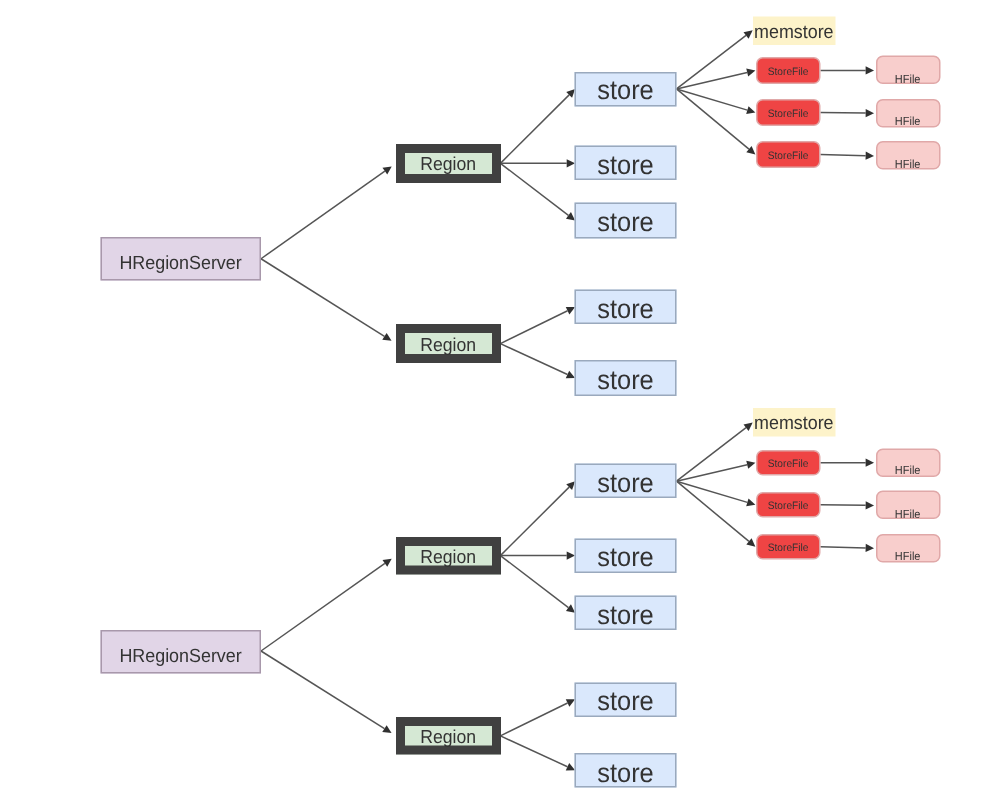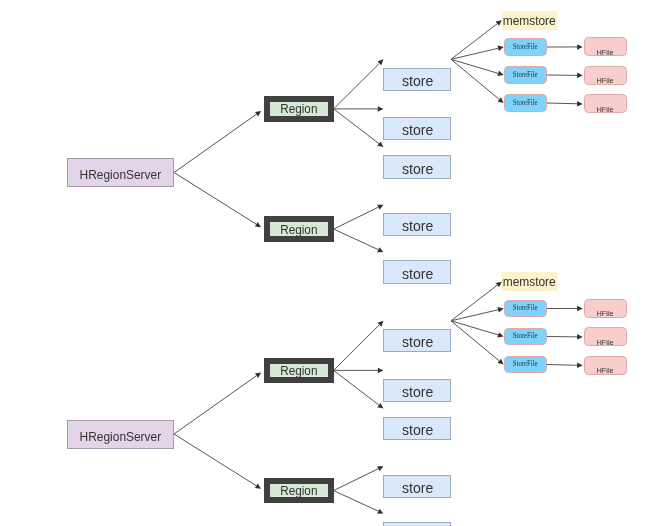--- a/index.html
+++ b/index.html
@@ -11,24 +11,24 @@
   svg.edges{position:absolute;left:0;top:0;width:672px;height:526px;}
   svg.edges line{stroke:#555555;stroke-width:1;shape-rendering:geometricPrecision;}
   svg.edges path{fill:#303030;stroke:none;}
   .node{position:absolute;box-sizing:border-box;display:flex;align-items:center;
         justify-content:center;color:#333333;white-space:nowrap;line-height:1;
         filter:opacity(1);}
   .node > .lbl{display:inline-block;transform-origin:center center;
                transform:scaleX(0.94);}
   .n-server{background:#e1d5e7;border:1px solid #a898ab;font-size:12.7px;padding-top:6px;}
   .n-region{background:#d5e8d4;border:6px solid #404040;font-size:12.5px;padding-top:1.6px;}
-  .n-store{background:#dae8fc;border:1px solid #9aa9bd;font-size:15px;padding-top:2.1px;margin-top:20px;}
+  .n-store{background:#dae8fc;border:1px solid #9aa9bd;font-size:18px;padding-top:2.1px;}
   .n-memstore{background:#fdf3ca;border:0;font-size:12.7px;padding-top:1.6px;}
-  .n-sf{background:#7dd3fc;border:1px solid #e0a8a8;border-radius:4.5px;
-        font-size:7.2px;padding-top:0.8px;font-family:Liberation Serif, serif;}
+  .n-sf{background:#ef4444;border:1px solid #e0a8a8;border-radius:4.5px;
+        font-size:7.2px;padding-top:0.8px;}
   .n-hf{background:#f8cecc;border:1px solid #e0a8a8;border-radius:4.5px;
         font-size:7.8px;padding-top:11px;}
 </style>
 </head>
 <body>
 
 <div id="canvas">
 <svg class="edges" viewBox="0 0 672 526">
 <g class="edge">
         <line x1="174.00" y1="172.50" x2="256.57" y2="114.15"></line>

